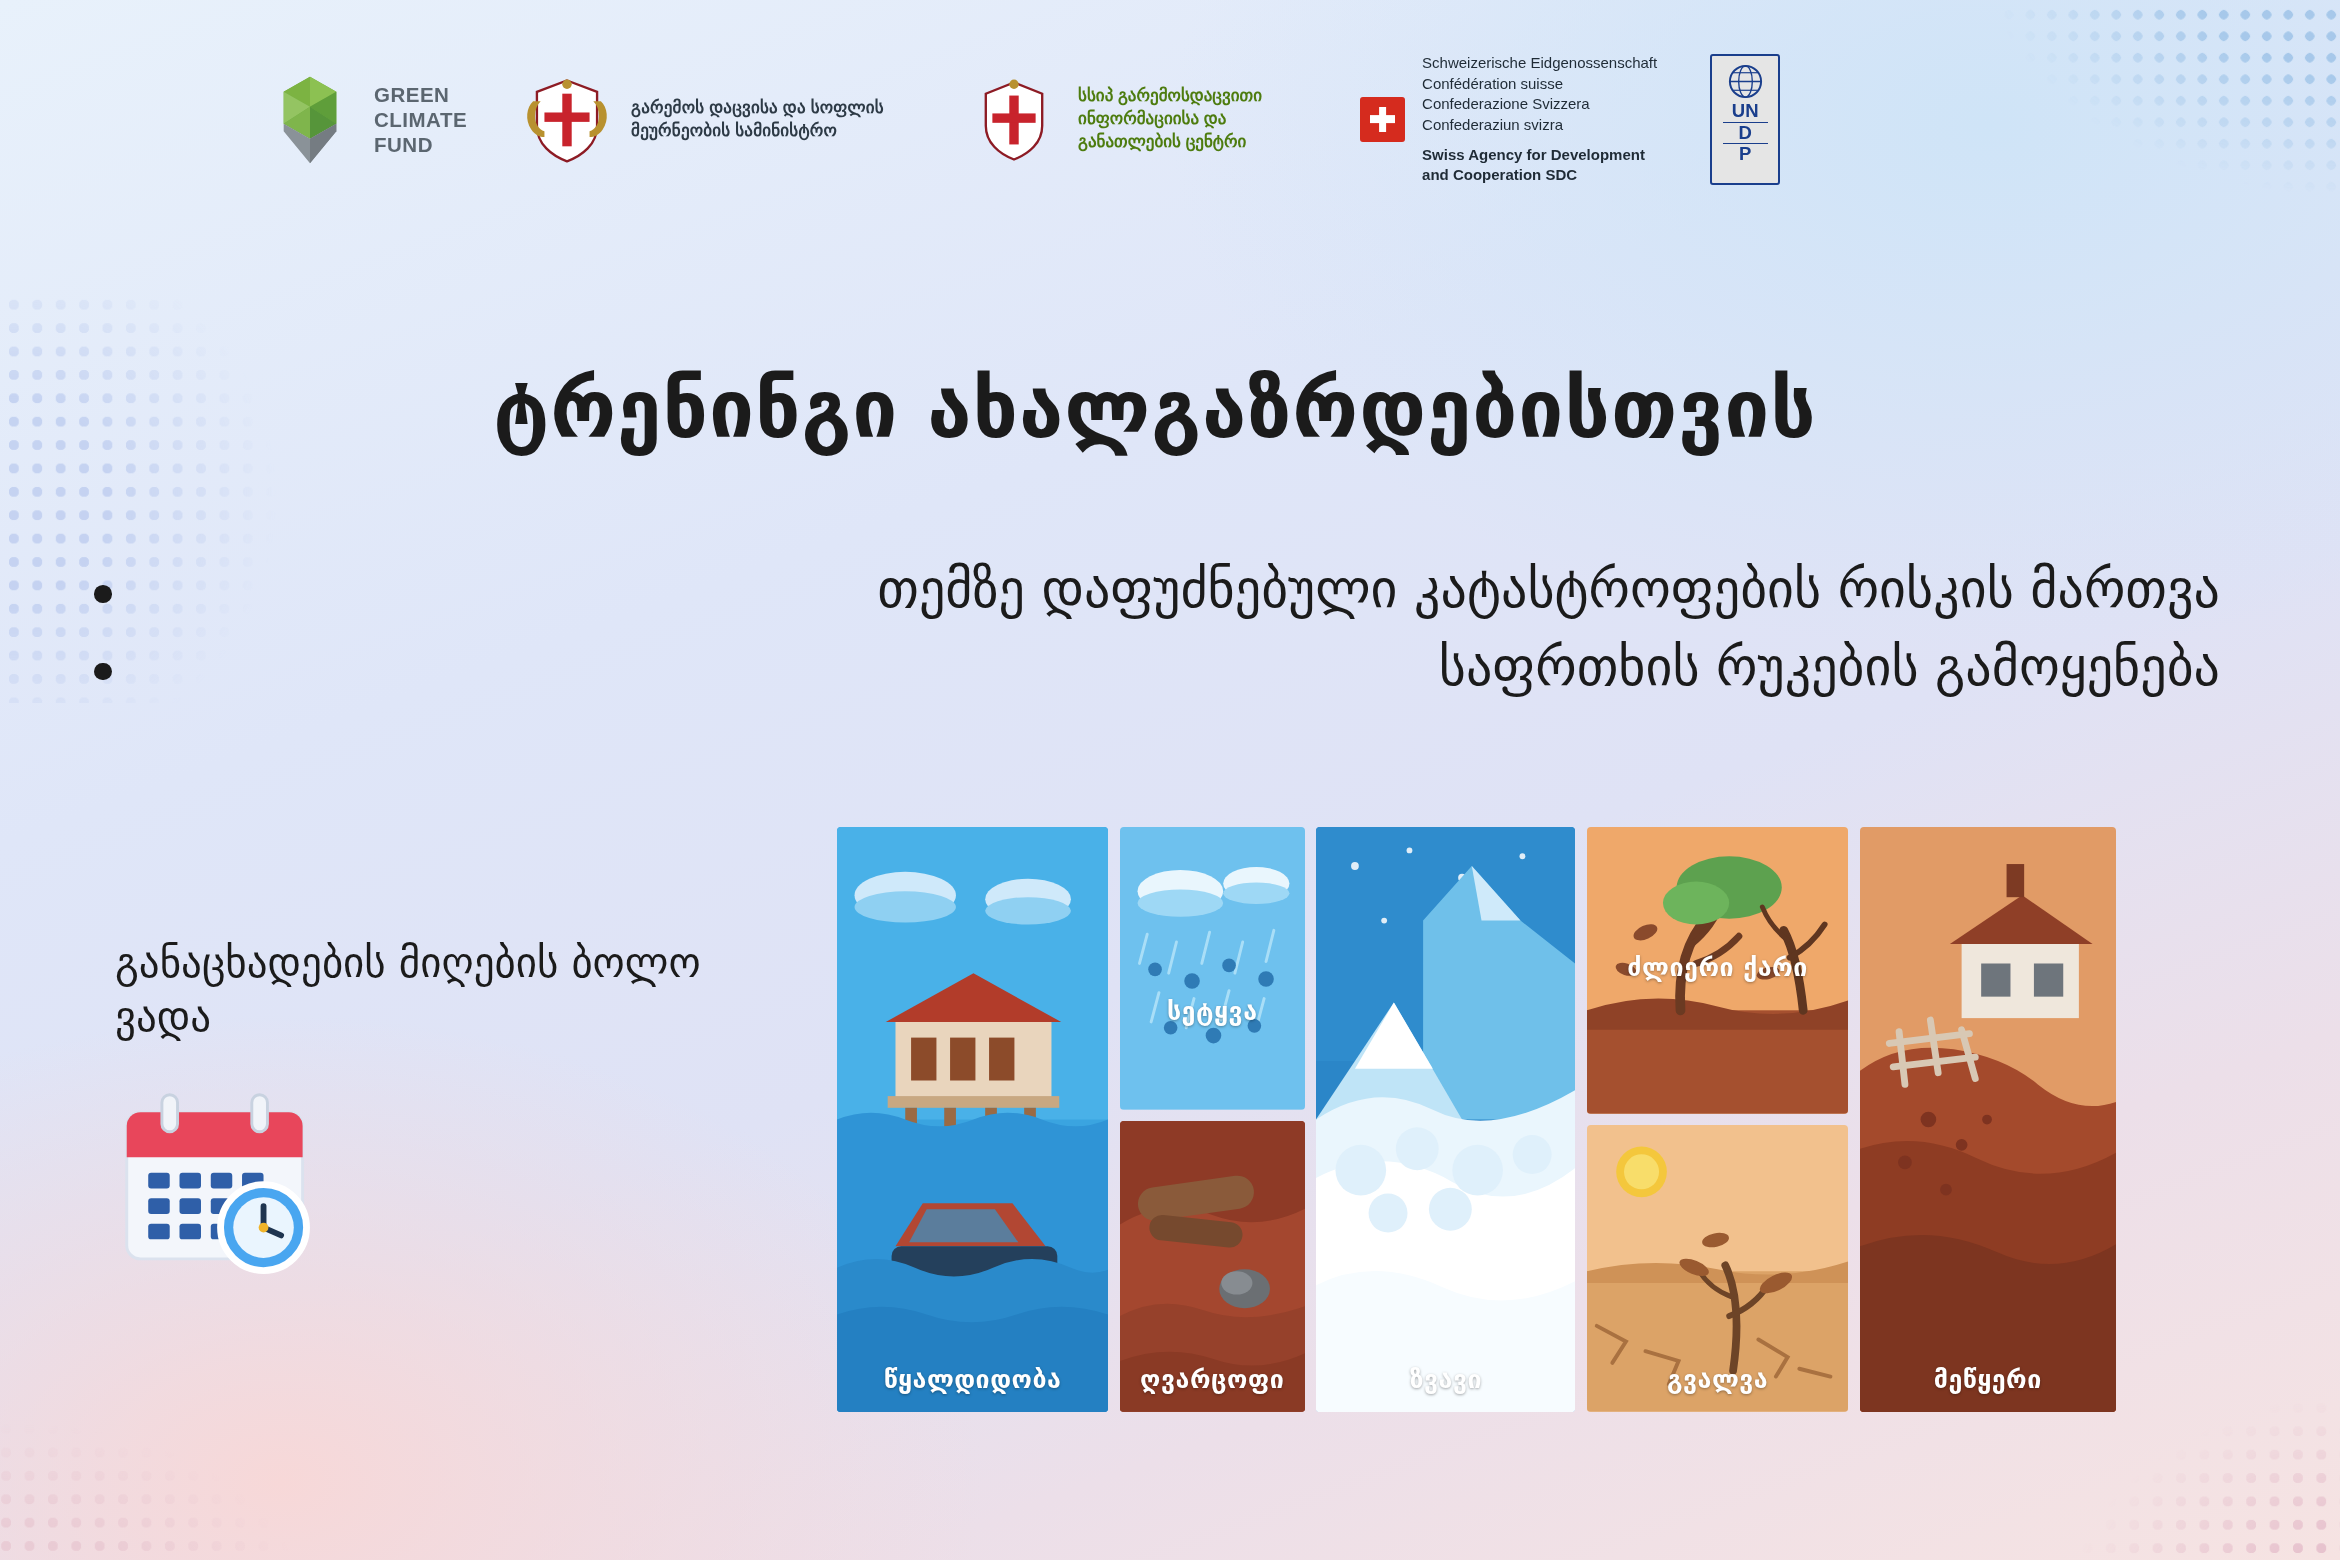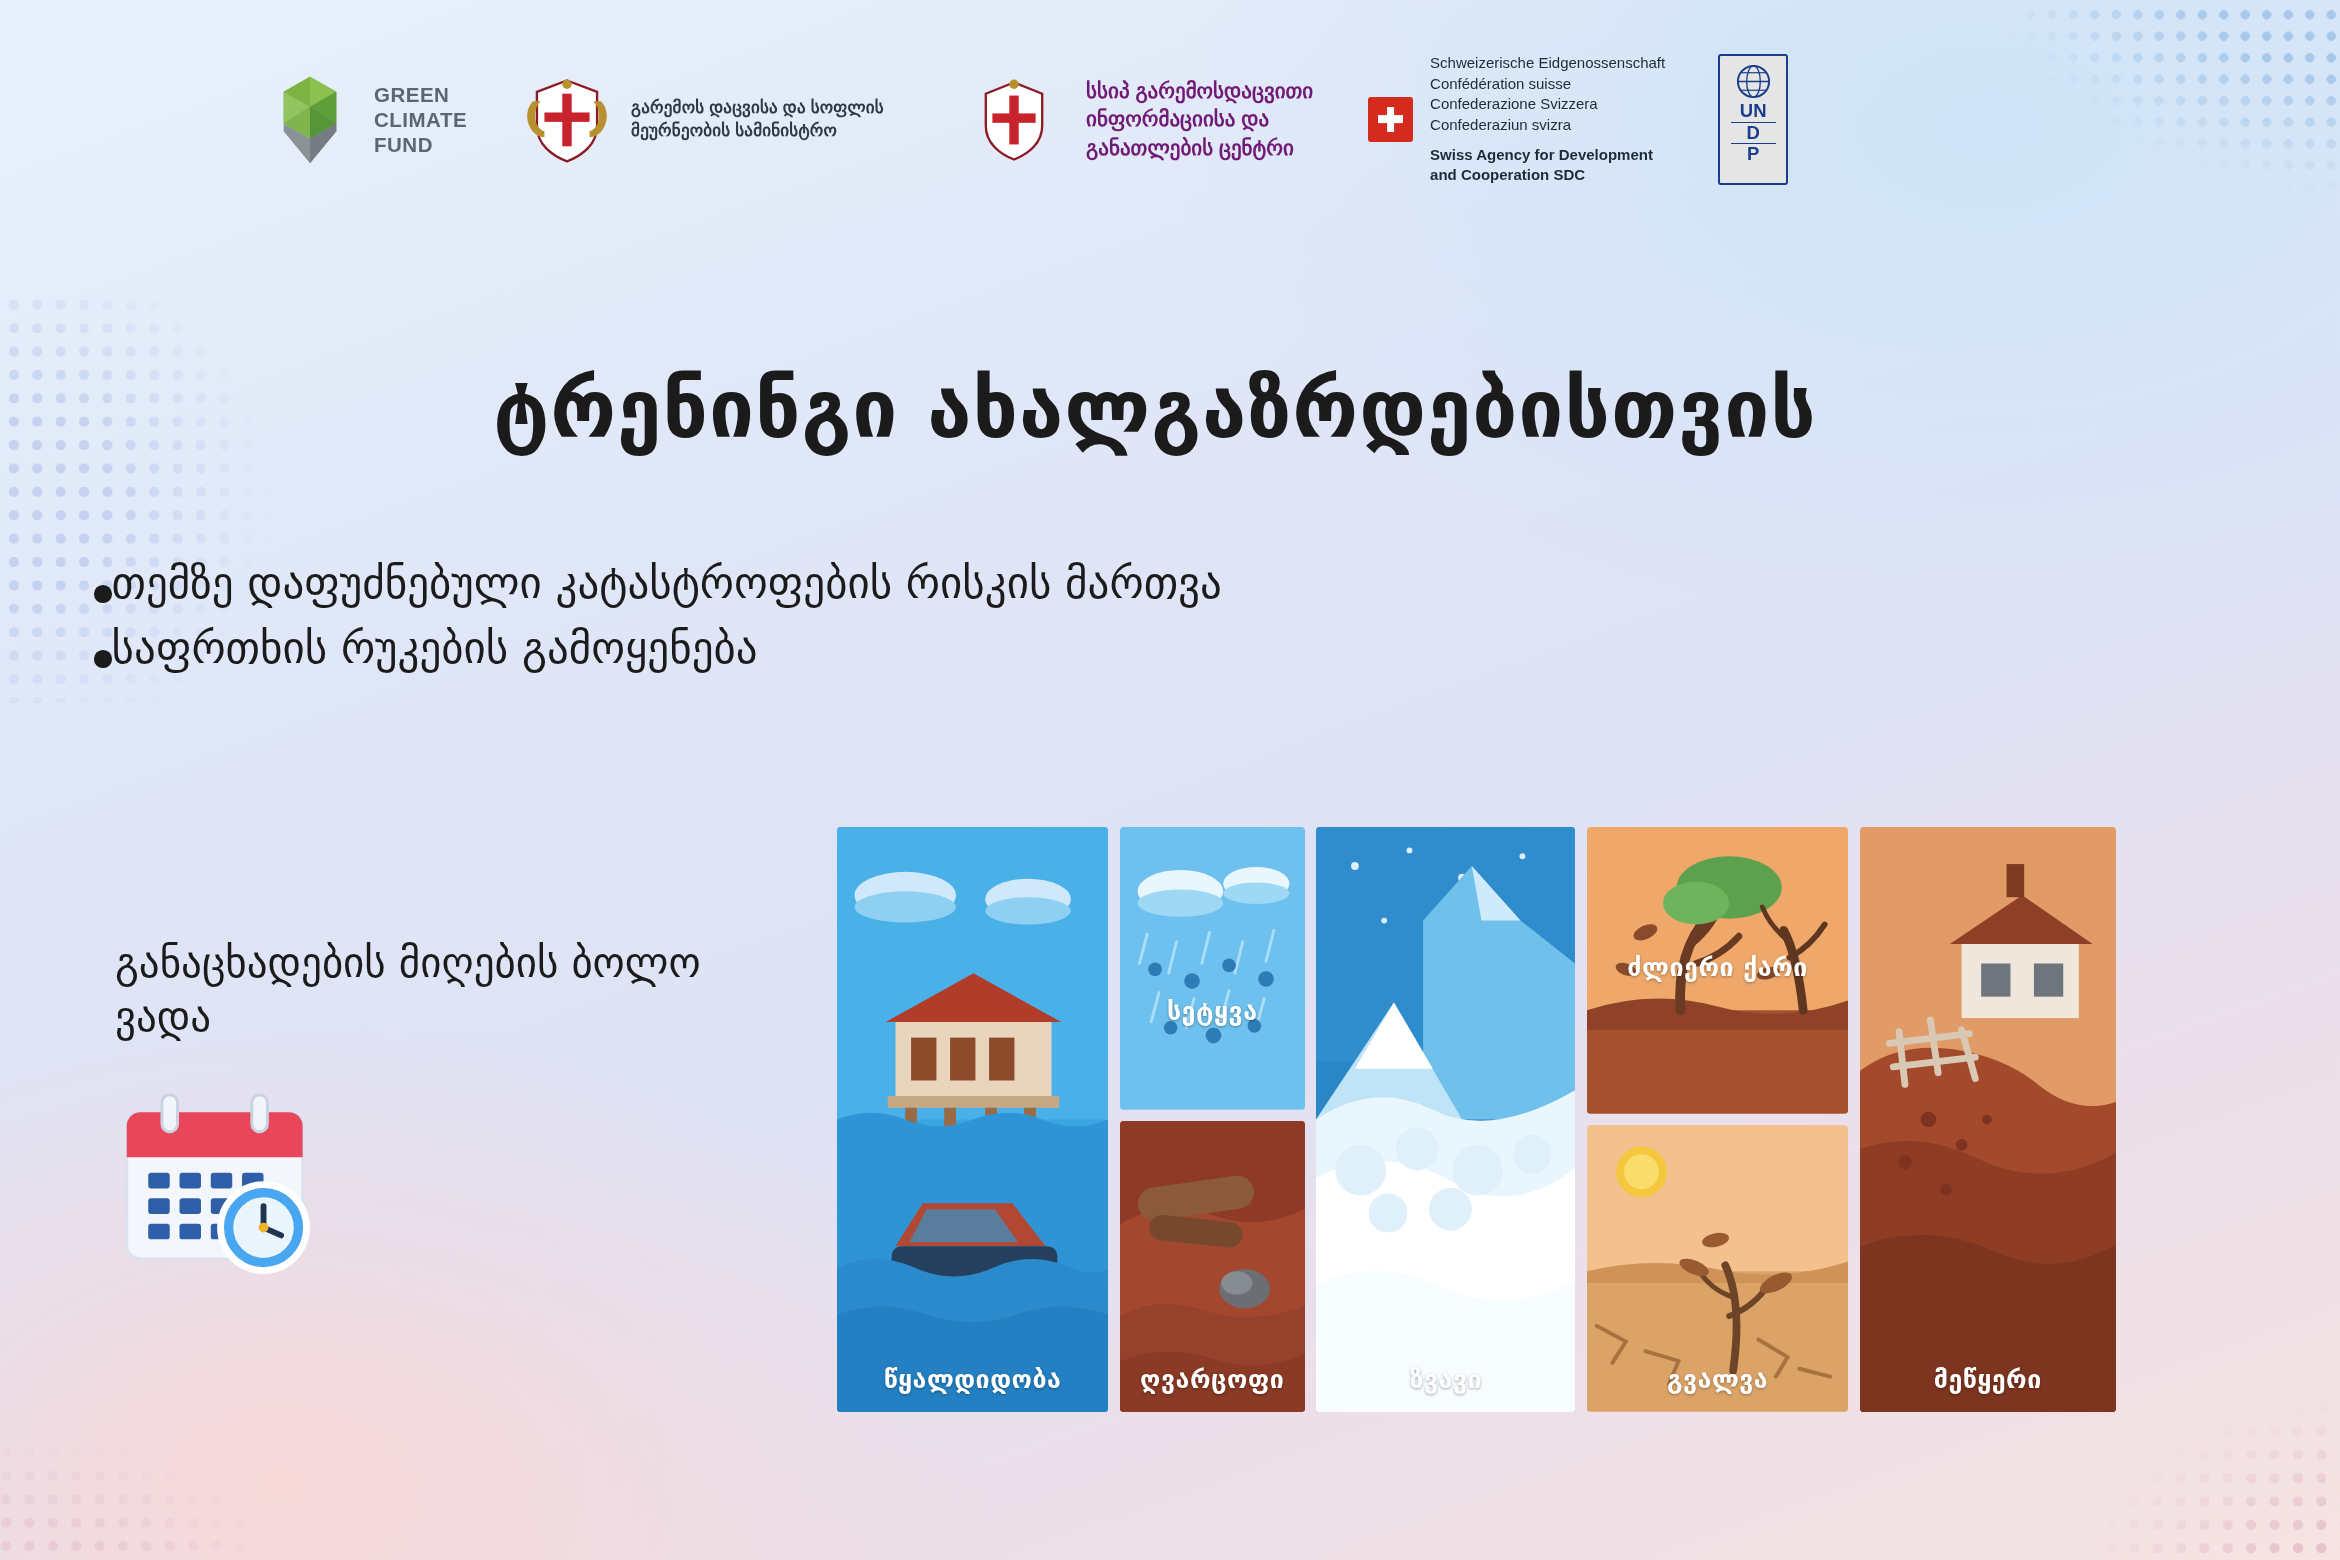--- a/index.html
+++ b/index.html
@@ -73,22 +73,22 @@
   }
 
   
   .gov-emblem { width: 94px; height: 94px; }
   .gov-words {
     font-size: 17px; font-weight: 700; line-height: 1.35;
     color: #2d3a46; max-width: 283px;
     letter-spacing: 0.2px;
   }
   .nea-words {
-    font-size: 21px; font-weight: 700; line-height: 1.35;
-    color: #701a75; max-width: 229px; margin-left: 8px;
+    font-size: 17px; font-weight: 700; line-height: 1.35;
+    color: #4d7c0f; max-width: 229px;
   }
 
   
   .swiss-flag {
     width: 45px; height: 45px; background: #d52b1e; position: relative; border-radius: 2.9px;
   }
   .swiss-flag:before, .swiss-flag:after {
     content: ""; position: absolute; background: #fff;
   }
   .swiss-flag:before { left: 50%; top: 9.8px; width: 7.8px; height: 25px; transform: translateX(-50%); }
@@ -120,23 +120,24 @@
     position: absolute; top: 363px; left: 0; width: 2310px;
     text-align: center;
     font-family: "DejaVu Sans", sans-serif;
     font-size: 80px; font-weight: 700; color: #1b1b1b;
     letter-spacing: 1px;
   }
   .bullets {
     position: absolute; top: 554px; left: 94px; width: 2126px;
   }
   .bullet {
-    display: flex; align-items: flex-start; 
-    font-size: 43px; color: #1b1b1b; line-height: 1.38;
+    display: flex; align-items: flex-start; gap: 25px;
+    font-size: 52px; color: #1b1b1b; line-height: 1.38;
     margin-bottom: 5.9px;
+    justify-content: space-between;
   }
   .bullet .dot {
     width: 17.6px; height: 17.6px; border-radius: 50%; background: #1b1b1b;
     margin-top: 31px; flex: none;
   }
 
   
   .deadline {
     position: absolute; left: 115px; top: 936px; width: 683px;
   }

